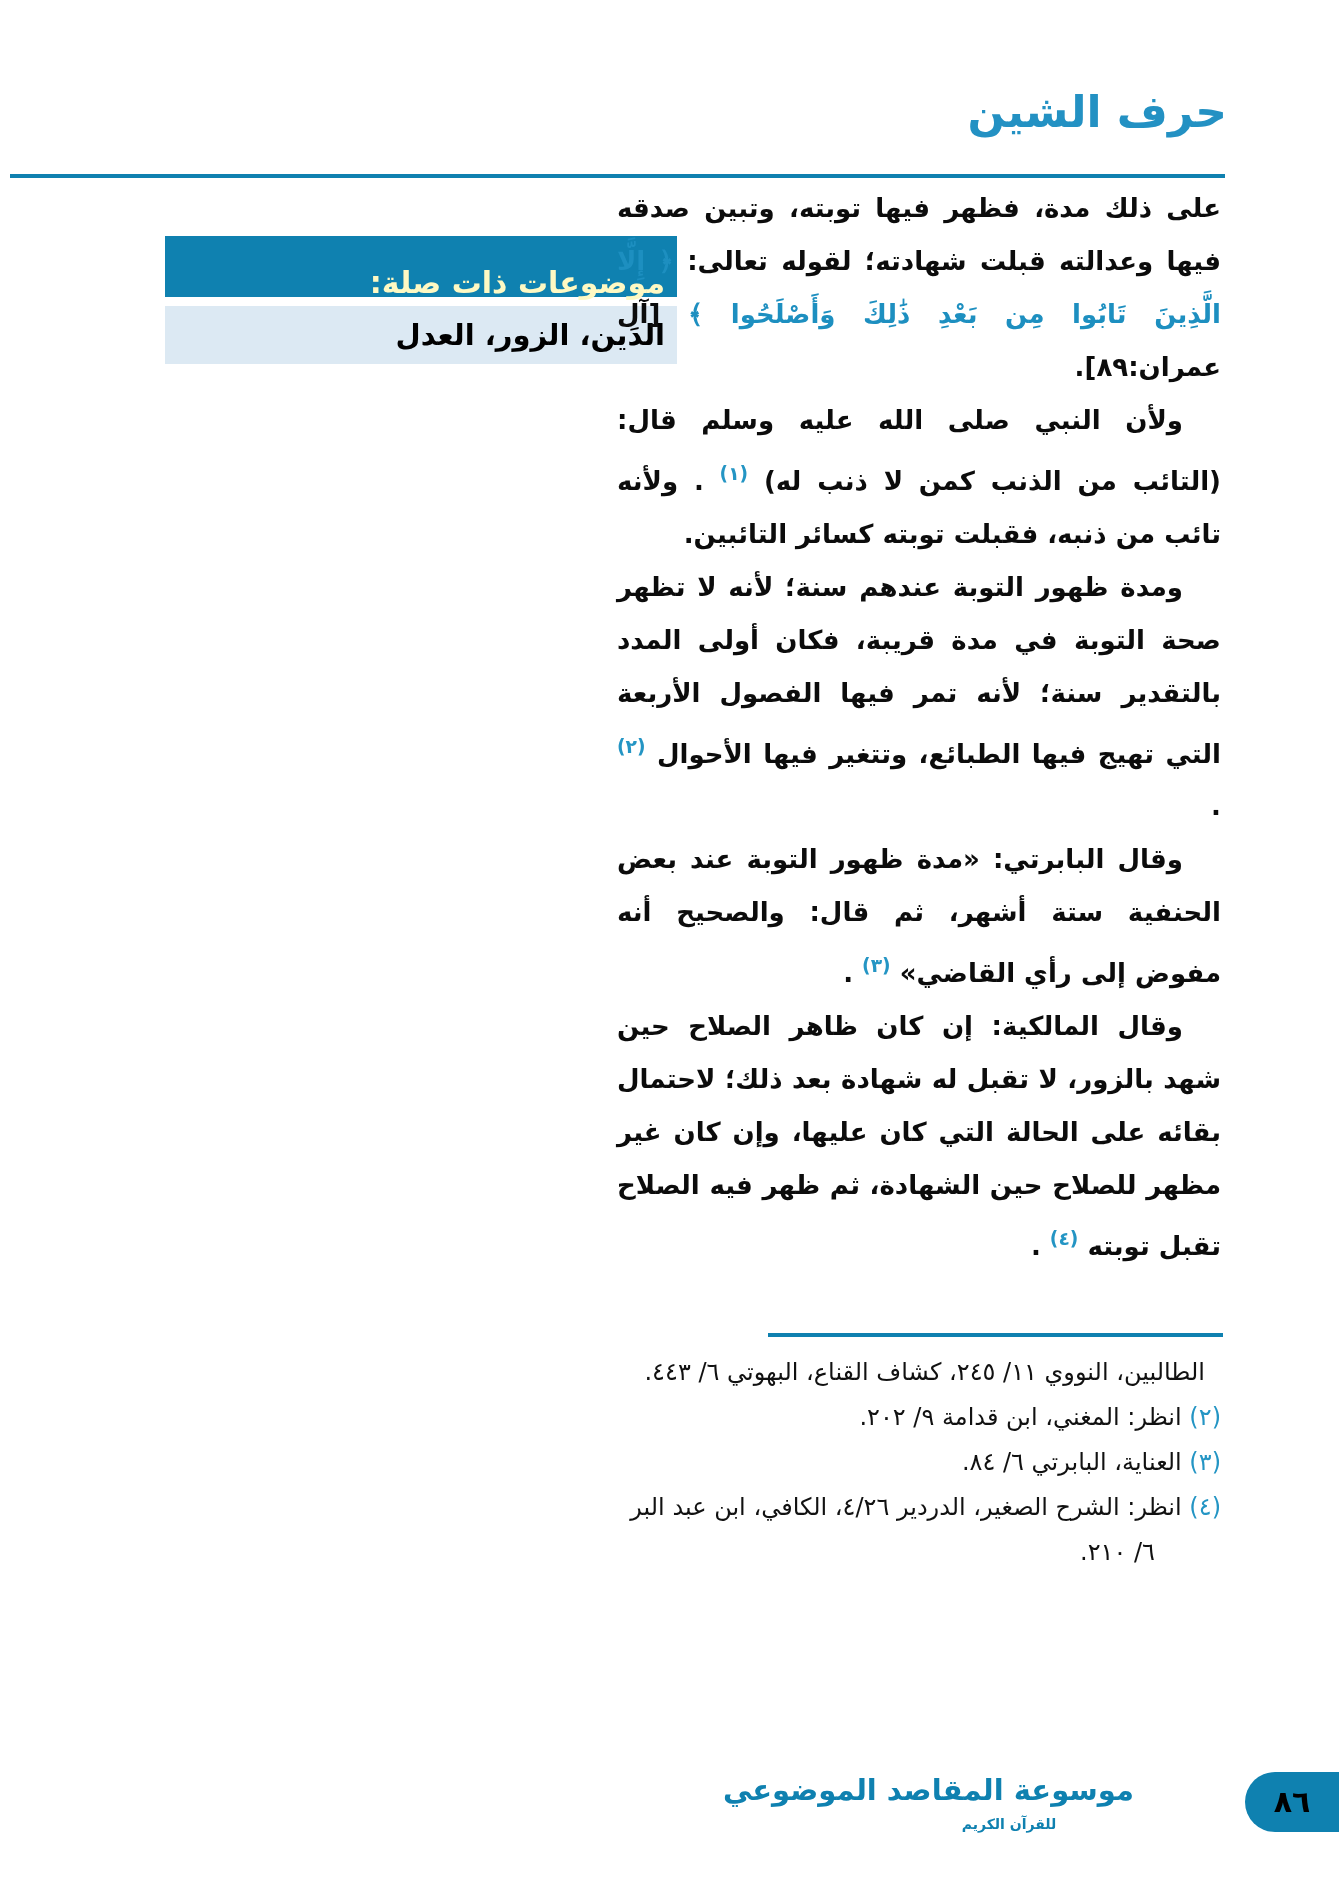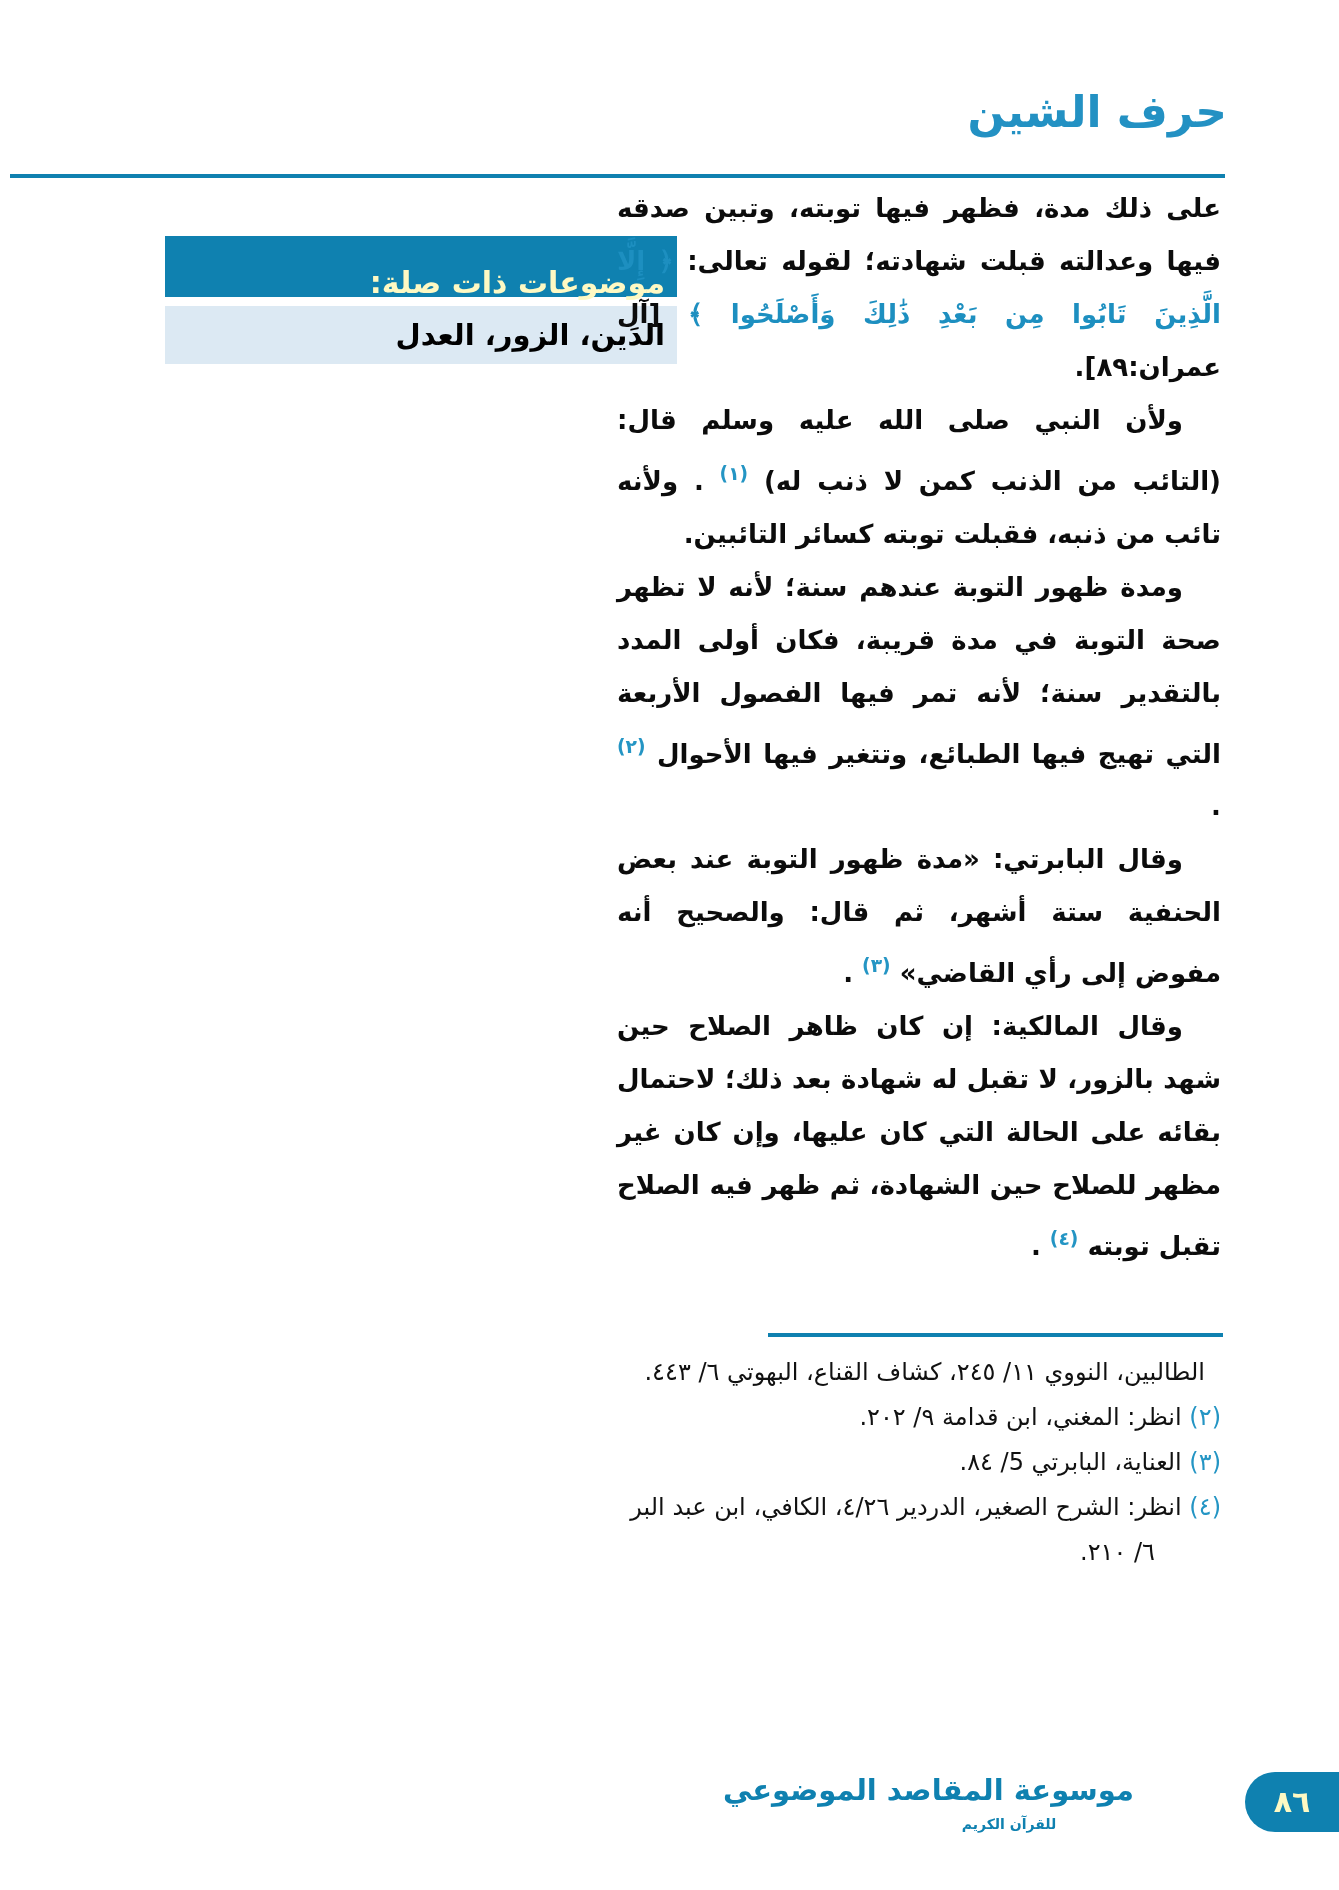--- a/index.html
+++ b/index.html
@@ -123,21 +123,21 @@
   .footer-logo .l1{font-size:29px;font-weight:bold;line-height:40px;white-space:nowrap;}
   .footer-logo .l2{font-size:14px;font-weight:bold;line-height:28px;}
   .page-pill{
     position:absolute;
     top:1772px;
     right:0;
     width:94px;
     height:60px;
     background:var(--teal);
     border-radius:30px 0 0 30px;
-    color:#fef9c3;
+    color:#000000;
     font-size:30px;
     font-weight:bold;
     text-align:center;
     line-height:60px;
   }
 </style>
 </head>
 <body>
 
 <div class="page">
@@ -184,21 +184,21 @@
   <section class="footnotes">
     <div class="footnote cont">
       <span>الطالبين، النووي ١١/ ٢٤٥، كشاف القناع، البهوتي ٦/ ٤٤٣.</span>
     </div>
     <div class="footnote">
       <span class="fn-num">(٢)</span>
       <span>انظر: المغني، ابن قدامة ٩/ ٢٠٢.</span>
     </div>
     <div class="footnote">
       <span class="fn-num">(٣)</span>
-      <span>العناية، البابرتي 5/ ٨٤.</span>
+      <span>العناية، البابرتي ٦/ ٨٤.</span>
     </div>
     <div class="footnote">
       <span class="fn-num">(٤)</span>
       <span>انظر: الشرح الصغير، الدردير ٤/٢٦، الكافي، ابن عبد البر ٦/ ٢١٠.</span>
     </div>
   </section>
 
   <footer>
     <div class="footer-logo">
       <div class="l1">موسوعة المقاصد الموضوعي</div>

